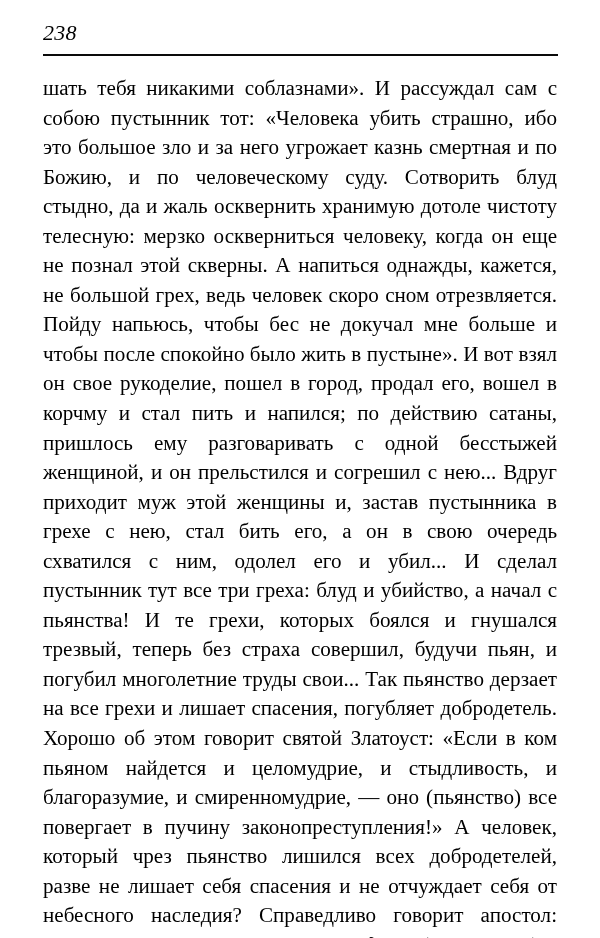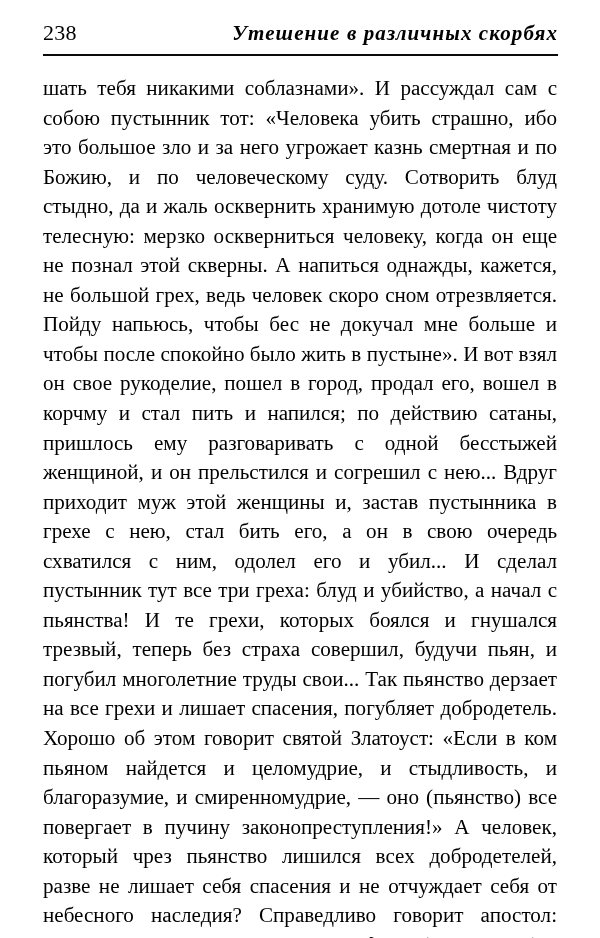--- a/index.html
+++ b/index.html
@@ -38,20 +38,21 @@
     justify-content: space-between;
     width: 100%;
     height: 30px;
   }
   .folio {
     font-family: "Liberation Serif", "DejaVu Serif", serif;
     font-size: 22px;
     line-height: 26px;
     font-weight: 400;
     letter-spacing: 0.2px;
+    font-style: italic;
   }
   .running-title {
     font-family: "Liberation Serif", "DejaVu Serif", serif;
     font-size: 21px;
     line-height: 26px;
     font-style: italic;
     font-weight: 700;
     letter-spacing: 1.1px;
     white-space: nowrap;
   }
@@ -85,21 +86,20 @@
   }
 </style>
 </head>
 <body>
 
 <div id="page">
 
   <div class="page-header">
     <div class="header-row">
       <span class="folio">238</span>
-      <span class="running-title">Утешение в различных скорбях</span>
     </div>
     <div class="header-rule"></div>
   </div>
 
   <div class="text-block">
     <p class="para"><span>шать тебя никакими соблазнами». И рассуждал сам с собою пустынник тот: «Человека убить страшно, ибо это большое зло и за него угрожает казнь смертная и по Божию, и по человеческому суду. Сотворить блуд стыдно, да и жаль осквернить хранимую дотоле чистоту телесную: мерзко оскверниться человеку, когда он еще не познал этой скверны. А напиться однажды, кажется, не большой грех, ведь человек скоро сном отрезвляется. Пойду напьюсь, чтобы бес не докучал мне больше и чтобы после спокойно было жить в пустыне». И вот взял он свое рукоделие, пошел в город, продал его, вошел в корчму и стал пить и напился; по действию сатаны, пришлось ему разговаривать с одной бесстыжей женщиной, и он прельстился и согрешил с нею... Вдруг приходит муж этой женщины и, застав пустынника в грехе с нею, стал бить его, а он в свою очередь схватился с ним, одолел его и убил... И сделал пустынник тут все три греха: блуд и убийство, а начал с пьянства! И те грехи, которых боялся и гнушался трезвый, теперь без страха совершил, будучи пьян, и погубил многолетние труды свои... Так пьянство дерзает на все грехи и лишает спасения, погубляет добродетель. Хорошо об этом говорит святой Златоуст: «Если в ком пьяном найдется и целомудрие, и стыдливость, и благоразумие, и смиренномудрие, — оно (пьянство) все повергает в пучину законопреступления!» А человек, который чрез пьянство лишился всех добродетелей, разве не лишает себя спасения и не отчуждает себя от небесного наследия? Справедливо говорит апостол: </span><em>Пьяницы Царствия Божия не наследуют</em><span> (1 Кор. 6, 10).</span></p>
 
   </div>
 
 </div>

